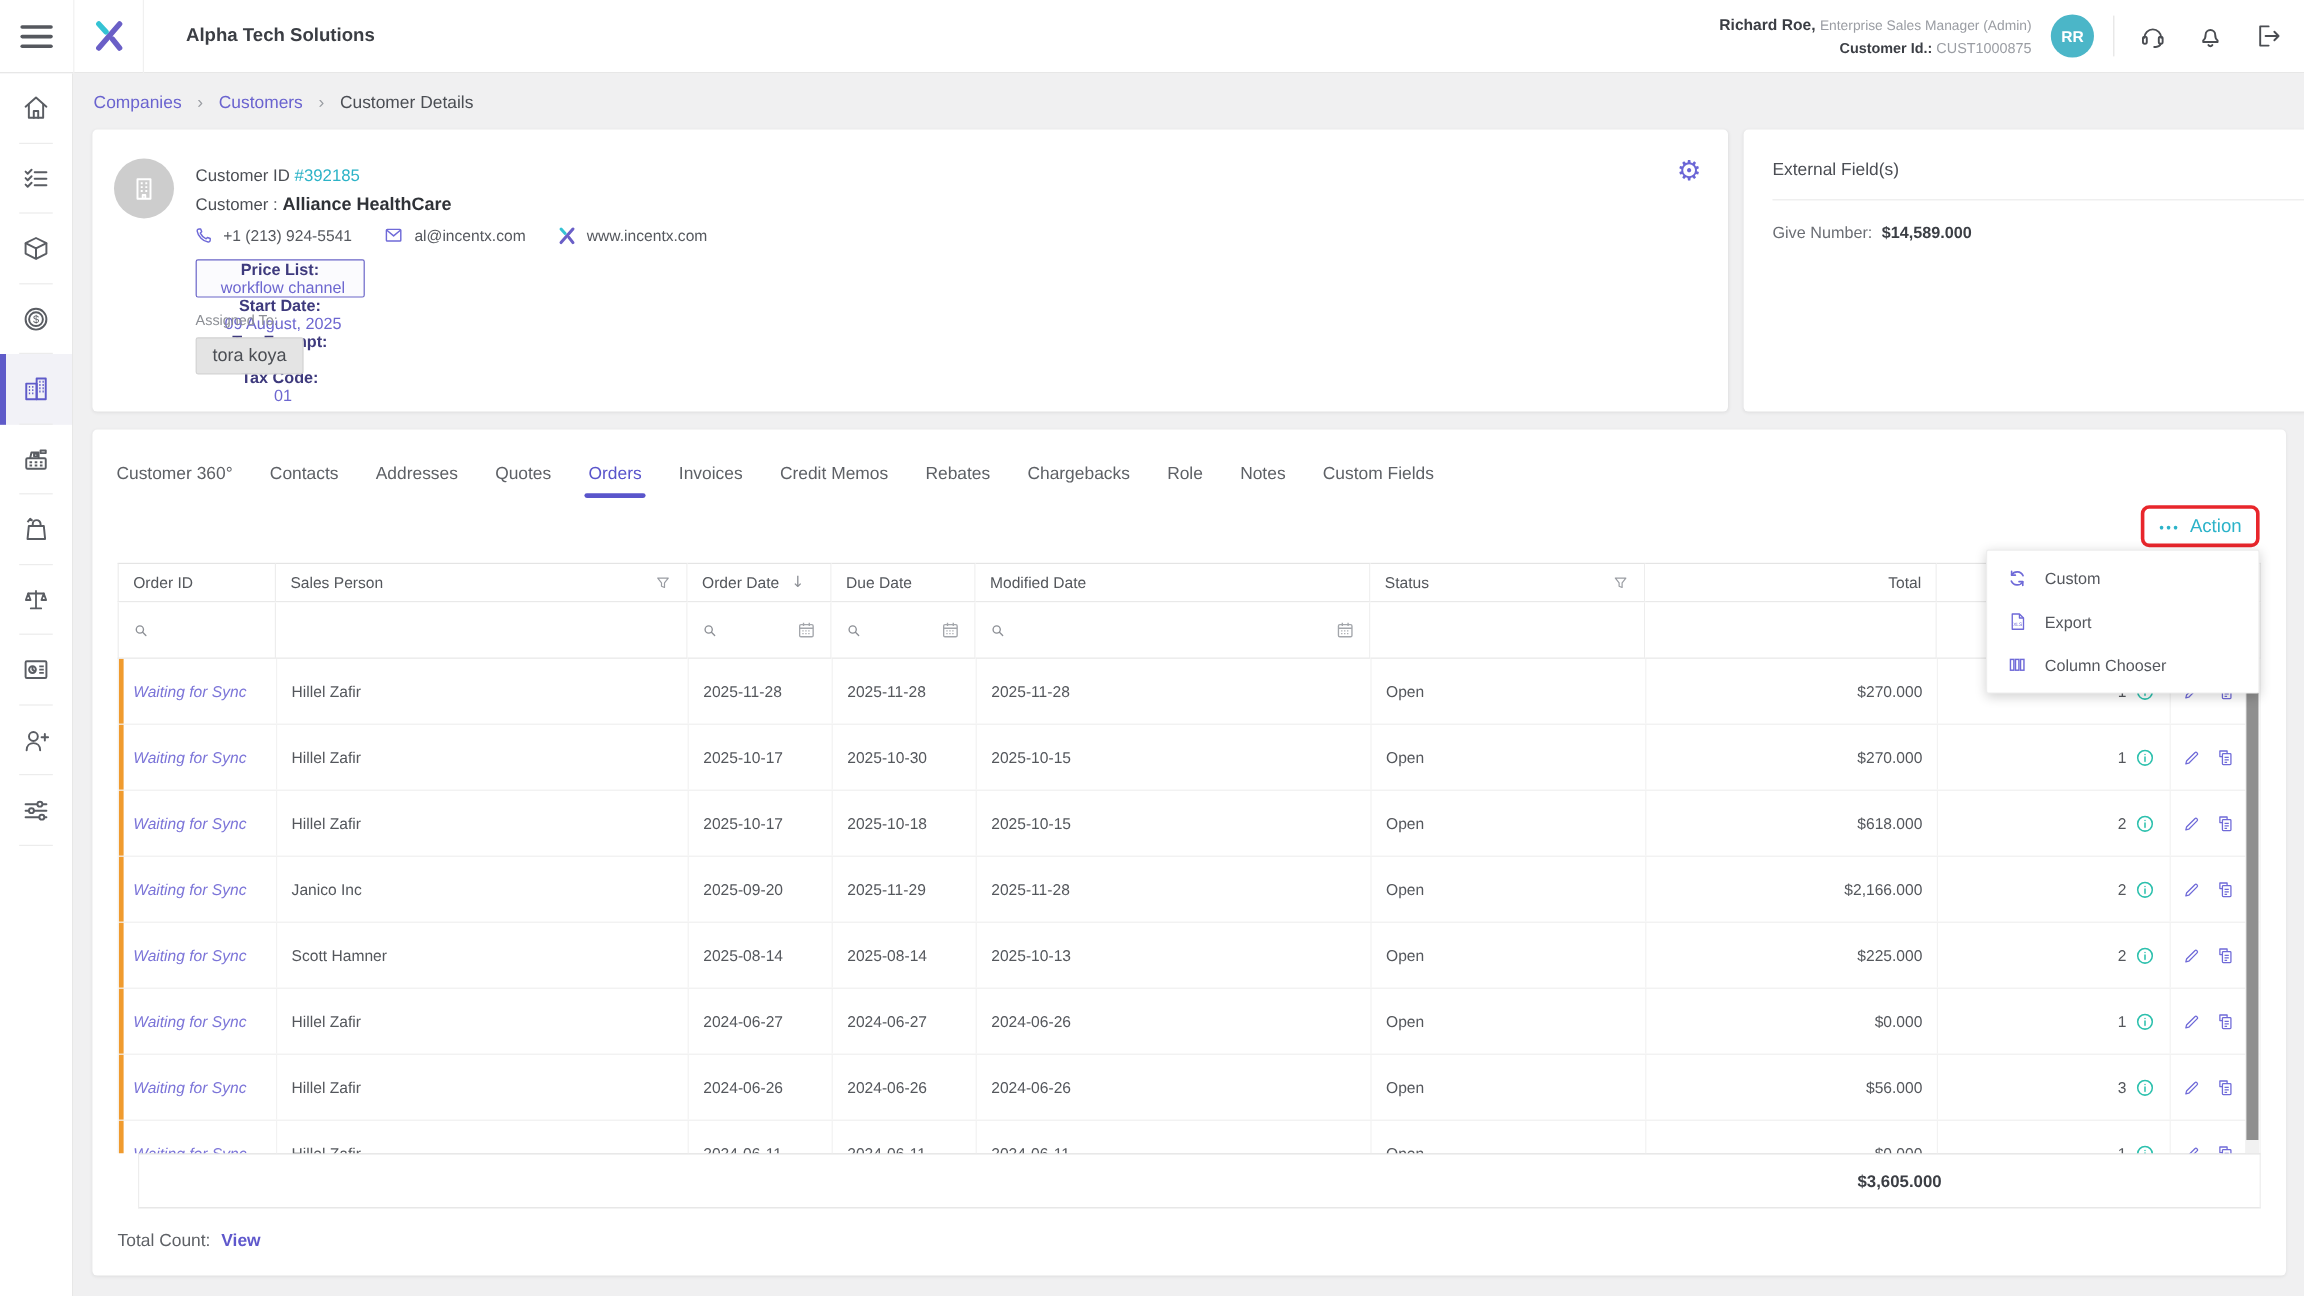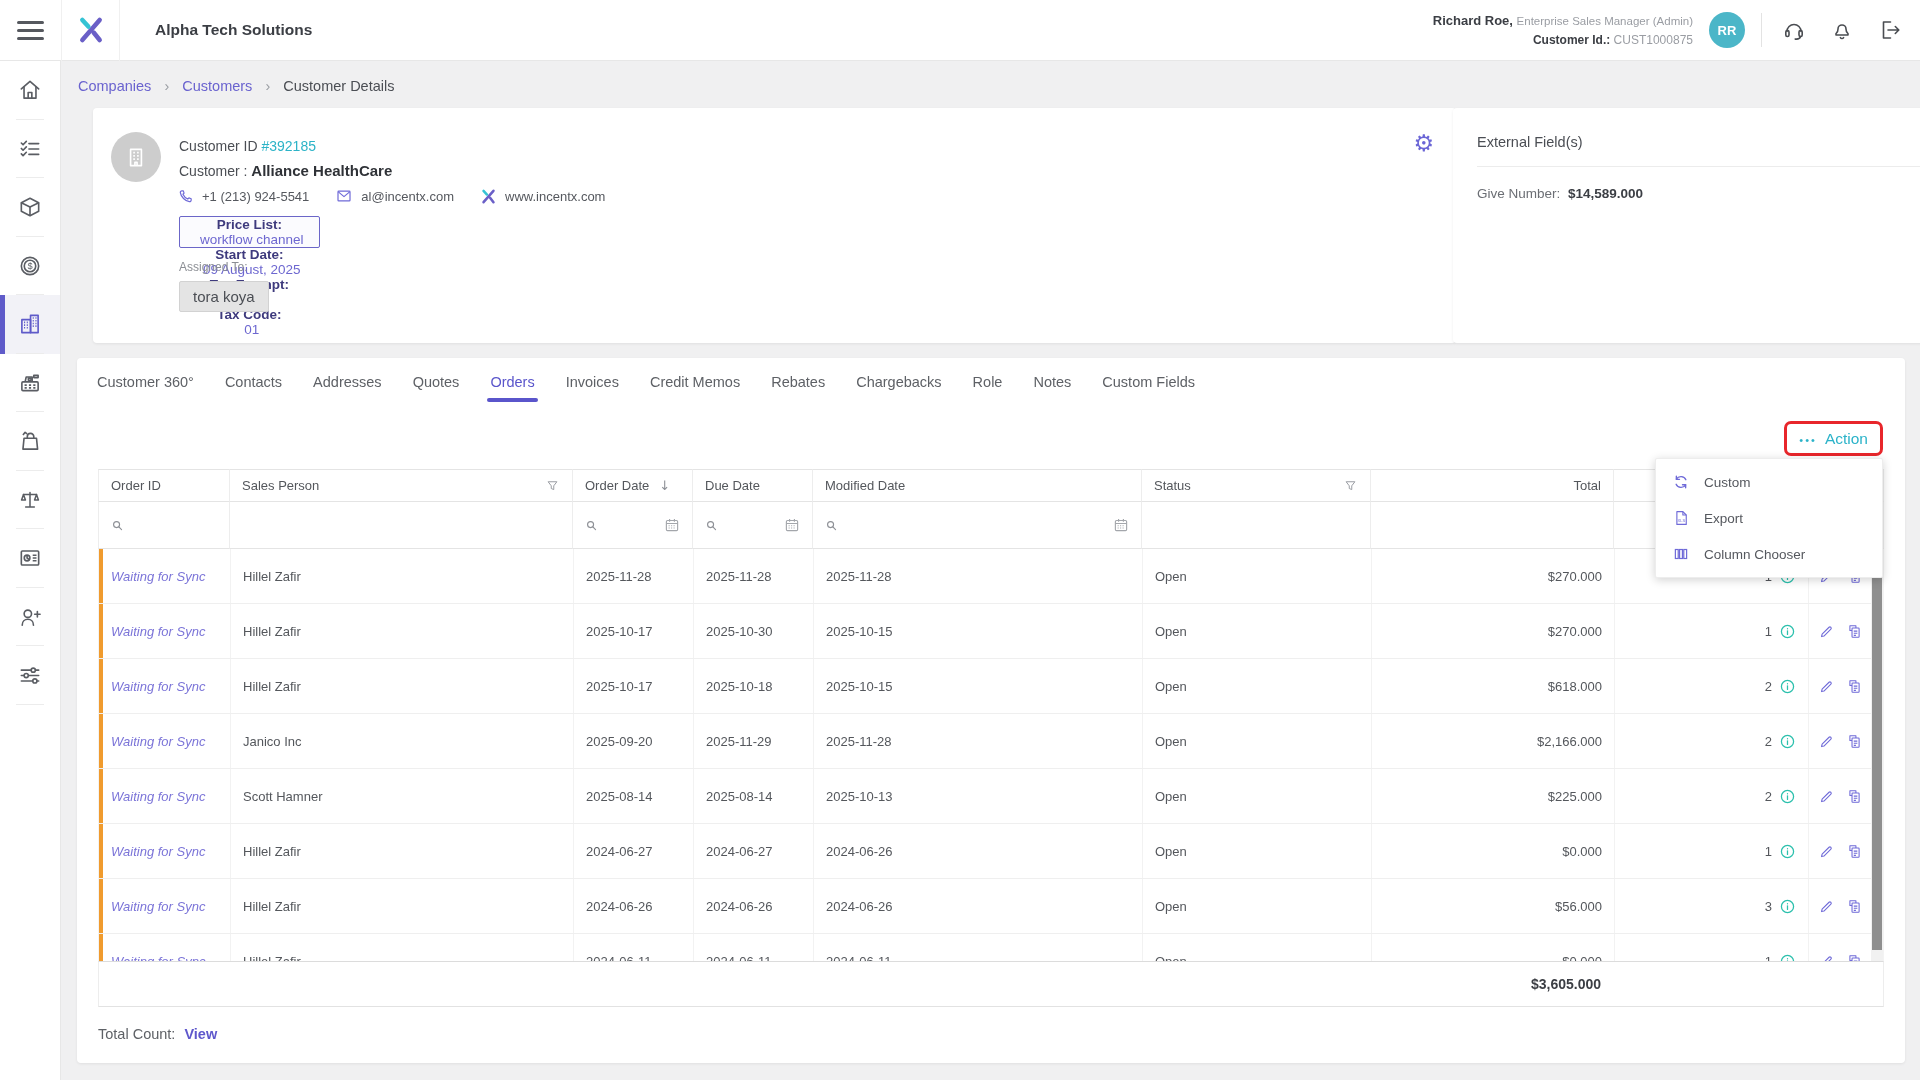--- a/index.html
+++ b/index.html
@@ -34,21 +34,21 @@
 .side-item.active::before { content:""; position:absolute; left:0; top:0; bottom:0; width:5px; background:#5f5bc9; }
 
 
 .breadcrumb { position:absolute; left:78px; top:78px; font-size:14.5px; color:#9a9da3; z-index:5; }
 .crumb-link { color:#6a63cf; cursor:pointer; }
 .crumb-sep { margin:0 9px; color:#9a9da3; }
 .crumb-current { color:#4b4e54; }
 
 
 .card { position:absolute; background:#fff; border-radius:4px; box-shadow:0 1px 3px rgba(0,0,0,0.07); }
-.customer-card { left:93px; top:108px; width:1363px; height:235px; }
+.customer-card { left:77px; top:108px; width:1363px; height:235px; }
 .external-card { left:1453px; top:108px; width:520px; height:235px; }
 .main-card { left:77px; top:358px; width:1828px; height:705px; }
 
 
 .cust-avatar { position:absolute; left:18px; top:24px; width:50px; height:50px; border-radius:50%; background:#cdcdcd; display:flex; align-items:center; justify-content:center; color:#fff; }
 .cust-line1 { position:absolute; left:86px; top:30px; font-size:14px; color:#4b4e54; }
 .cust-id-val { color:#2cb3c7; }
 .cust-line2 { position:absolute; left:86px; top:54px; font-size:14px; color:#4b4e54; }
 .cust-name { font-weight:bold; color:#2f3237; font-size:15px; }
 .contact-row { position:absolute; left:84px; top:79px; display:flex; align-items:center; font-size:13px; color:#55585e; }
@@ -62,21 +62,21 @@
 .chip { position:absolute; left:86px; top:173px; height:31px; background:#e4e4e4; border:1px solid #d2d2d2; border-radius:2px; display:flex; align-items:center; padding:0 13px; font-size:15px; color:#4b4e54; }
 .gear { position:absolute; right:22px; top:22px; font-size:23px; color:#6b66d6; cursor:pointer; font-family:"DejaVu Sans",sans-serif; }
 
 
 .ext-title { position:absolute; left:24px; top:26px; font-size:14.5px; color:#4b4e54; }
 .ext-divider { position:absolute; left:24px; right:24px; top:58px; border-top:1px solid #ececec; }
 .ext-field { position:absolute; left:24px; top:78px; font-size:13.5px; color:#6b6e74; }
 .ext-value { font-weight:bold; color:#3b3e44; margin-left:4px; }
 
 
-.tabs-row { position:absolute; left:20px; top:16px; display:flex; }
+.tabs-row { position:absolute; left:20px; top:29px; display:flex; }
 .tab { position:relative; margin-right:31px; font-size:14.5px; color:#5e6166; cursor:pointer; padding-bottom:12px; }
 .tab.active { color:#5a55cb; }
 .tab.active::after { content:""; position:absolute; left:-3px; right:-3px; bottom:0; height:4px; background:#5a55cb; border-radius:2px; }
 
 
 .action-box { position:absolute; right:22px; top:63px; height:35px; border:3px solid #e8262b; border-radius:7px; display:flex; align-items:center; justify-content:center; padding:0 12px; background:#fff; z-index:12; }
 .action-btn { display:flex; align-items:center; cursor:pointer; }
 .action-dots { color:#2bb3c9; font-size:11px; letter-spacing:2px; margin-right:8px; margin-top:2px; }
 .action-label { color:#2bb3c9; font-size:15.5px; }
 .dropdown { position:absolute; right:22px; top:100px; width:228px; background:#fff; box-shadow:0 2px 10px rgba(0,0,0,0.18); border:1px solid #ededed; border-radius:2px; padding:5px 0; z-index:15; }
@@ -102,21 +102,21 @@
 .td { position:relative; display:flex; align-items:center; padding:0 12px; font-size:13px; color:#54575c; border-right:1px solid #f2f2f2; }
 .td.right { justify-content:flex-end; }
 .td-orderid { color:#7b74d8; cursor:pointer;font-style:italic; }
 .orange-bar { position:absolute; left:0; top:0; bottom:0; width:4px; background:#f09b2e; }
 .count-num { margin-right:7px; }
 .info-icon { color:#2cc0ad; cursor:pointer; }
 .row-actions { display:flex; align-items:center; gap:11px; padding:0 6px; justify-content:center; }
 .act-icon { color:#6f6ad8; cursor:pointer; }
 .vscroll { position:absolute; right:0; top:0; bottom:0; width:12px; background:#f1f1f1; }
 .vthumb { position:absolute; left:1px; width:10px; top:3px; height:398px; background:#8f8f8f; }
-.tfooter { height:46px; border-top:1px solid #dcdcdc; border-bottom:1px solid #e2e2e2; border-left:1px solid #ededed; border-right:1px solid #ededed; background:#fff; display:flex; align-items:center; }
+.tfooter { height:46px; border-top:1px solid #dcdcdc; border-bottom:1px solid #e2e2e2; border-left:1px solid #ededed; border-right:1px solid #ededed; background:#fff; display:flex; align-items:center;margin-left:17px; }
 .tfooter-total { width:1516px; text-align:right; padding-right:14px; font-size:14px; font-weight:bold; color:#3b3e44; }
 .total-count-line { position:absolute; left:21px; top:668px; font-size:14.5px; color:#5e6166; }
 .view-link { color:#5f58cc; font-weight:bold; margin-left:5px; cursor:pointer; }
 </style>
 </head>
 <body>
 
 <div class="page">
 
   <div class="topbar">

